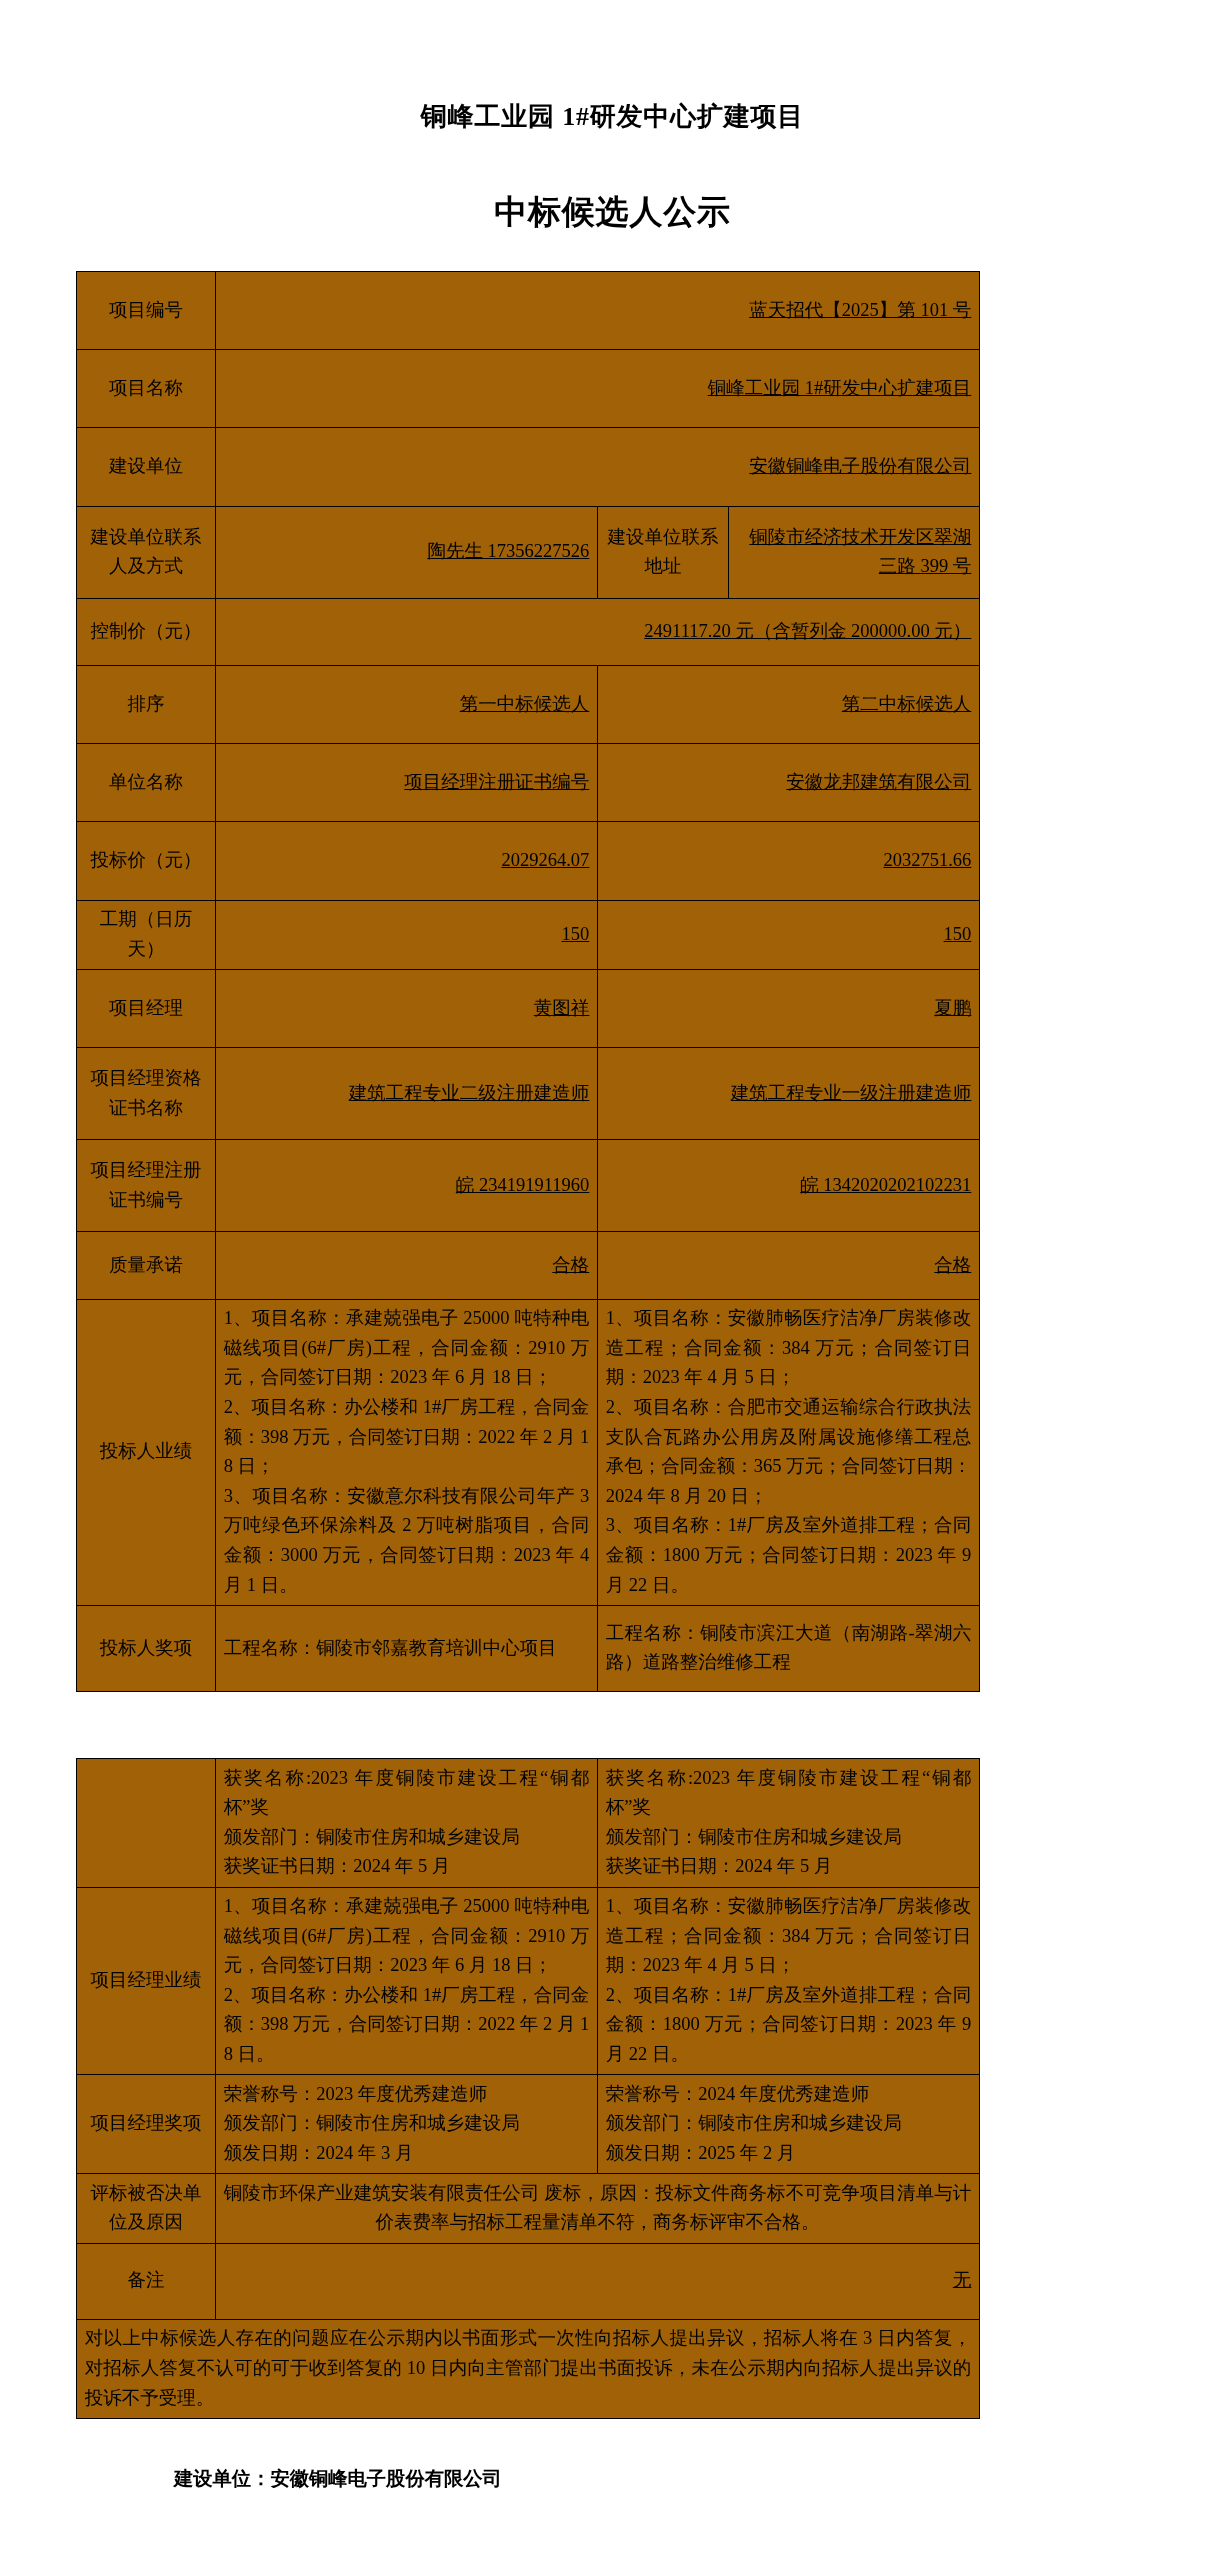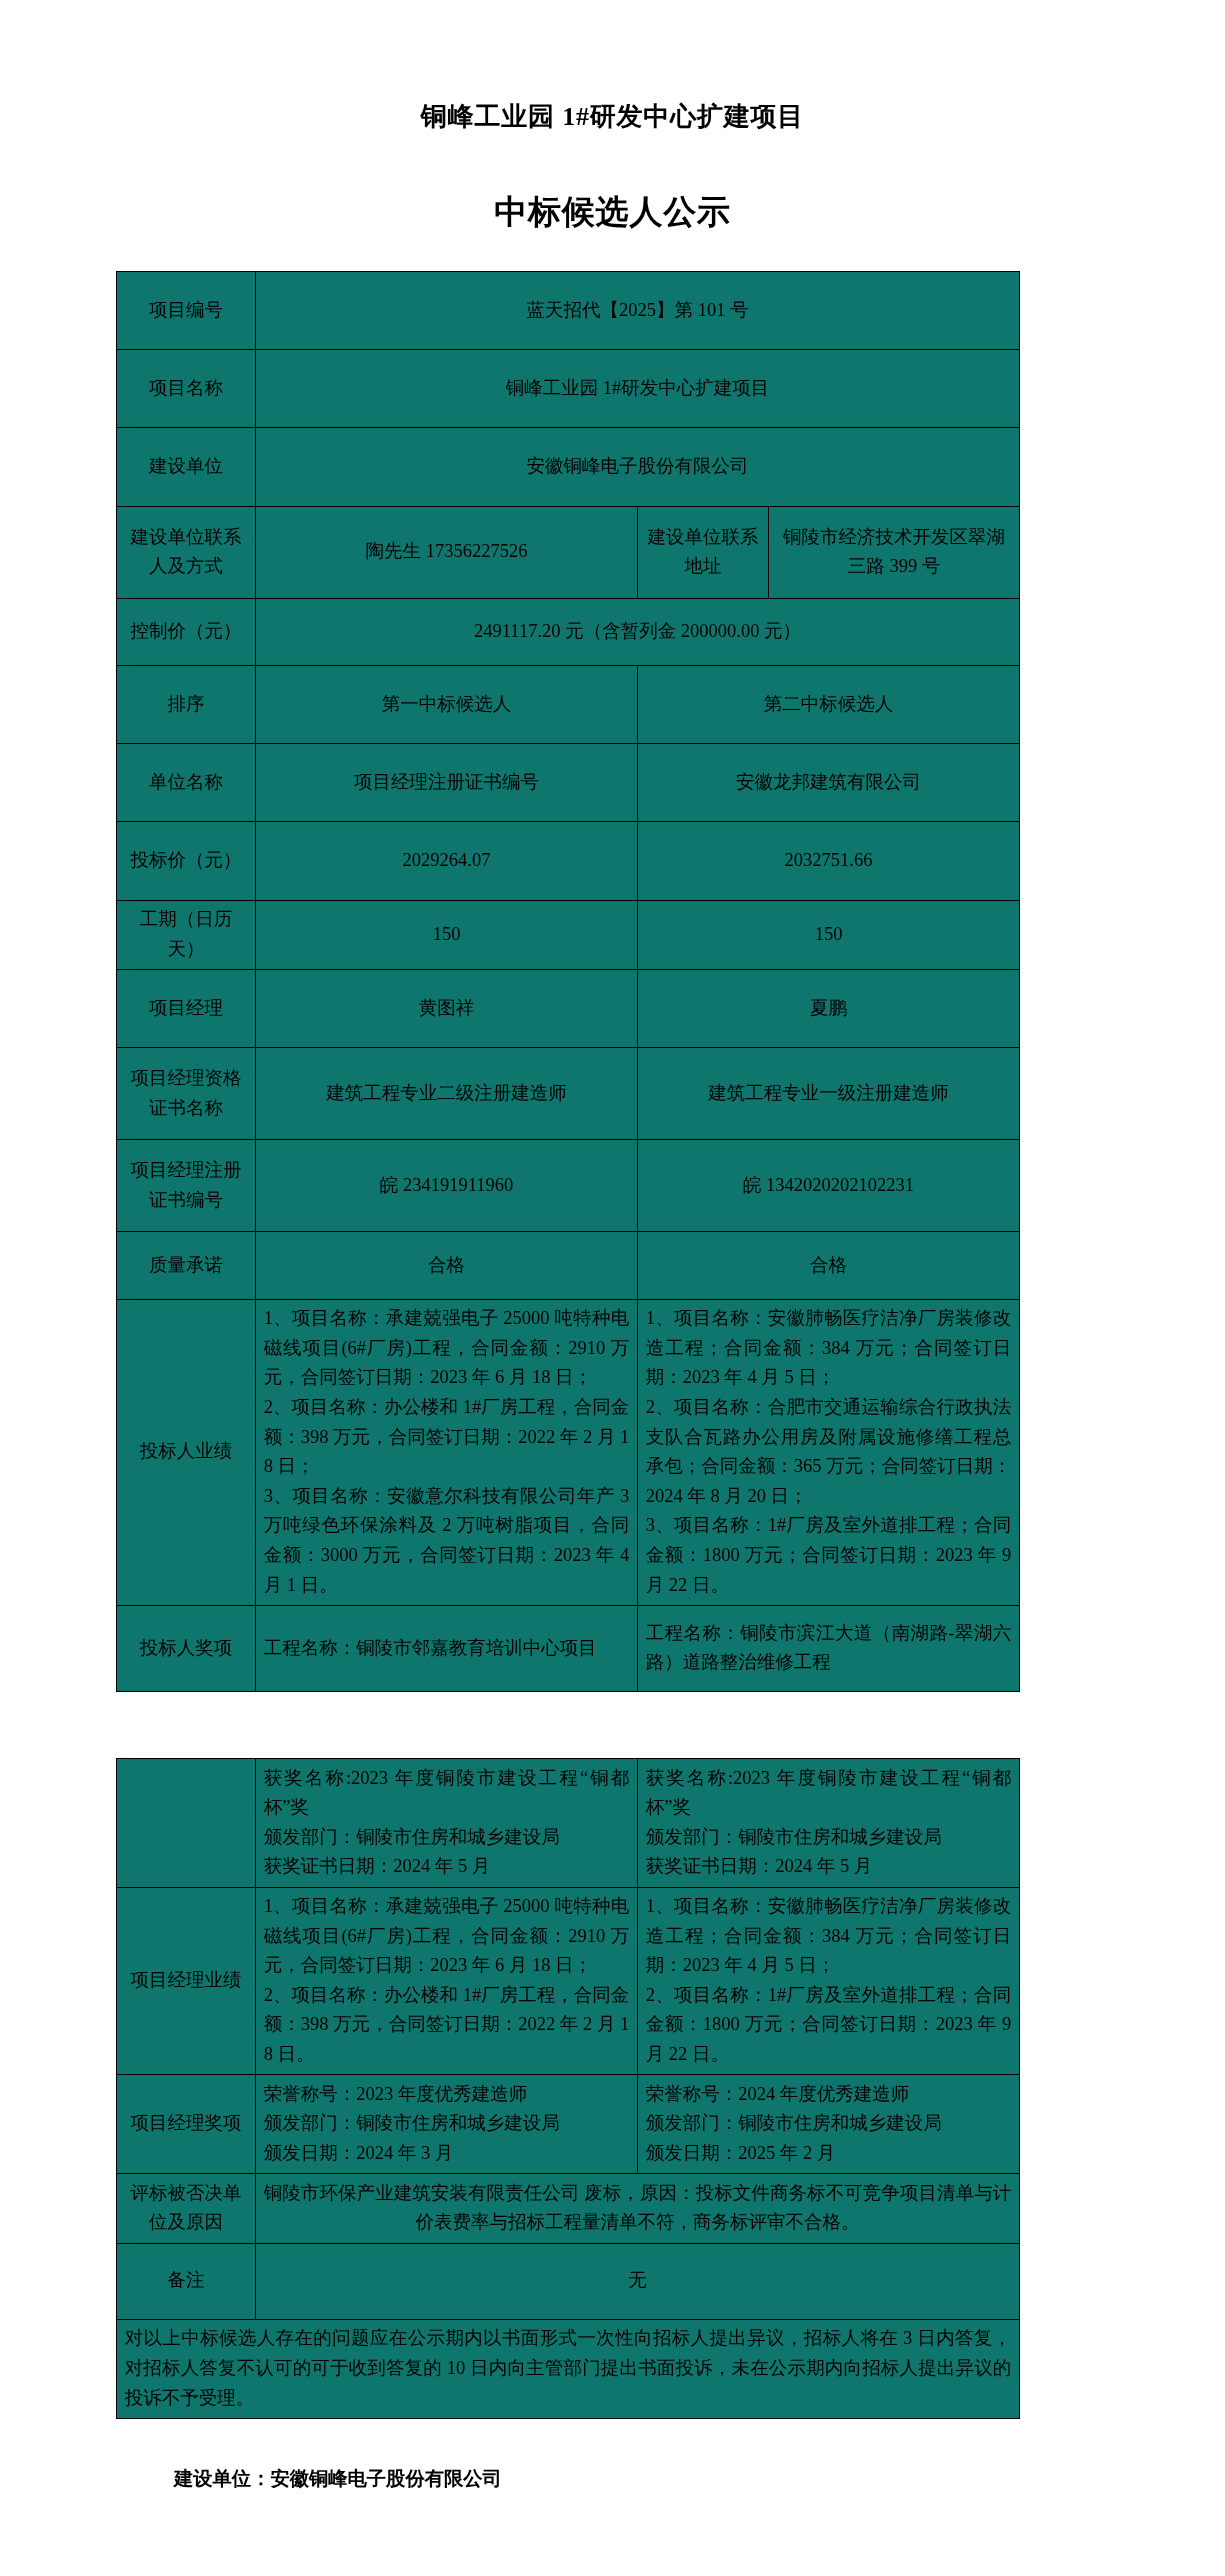--- a/index.html
+++ b/index.html
@@ -20,44 +20,44 @@
   .doc-subtitle{
     margin:56px 0 0 0;
     text-align:center;
     font-size:33px;
     font-weight:bold;
     letter-spacing:0.8px;
   }
   table.grid{
     border-collapse:collapse;
     table-layout:fixed;
-    margin-left:116px;
+    margin-left:76px;
     width:903px;
-    background:#0f766e;
+    background:#a16207;
   }
   table.grid.t1{margin-top:36px;}
   table.grid.t2{margin-top:66px;}
   table.grid td{
     border:0.8px solid #000;
     border-top:1.5px solid #000;
     border-bottom:1.5px solid #000;
     font-size:18.5px;
     line-height:1.6;
     padding:4.6px 7.7px;
     vertical-align:middle;
     word-break:break-all;
     overflow-wrap:anywhere;
   }
   table.grid{border:1.5px solid #000;}
   td.lab{
     text-align:center;
     font-size:18px;
     padding:4.6px 6.2px;
   }
-  td.cen{text-align:center;}
+  td.cen{text-align:right;text-decoration:underline;}
   td.ml{
     white-space:pre-line;
     text-align:justify;
     padding:6.2px 9.3px;
   }
   td.rej{
     white-space:normal;
     text-align:justify;
     text-align-last:center;
     padding:7.7px 10.8px;

